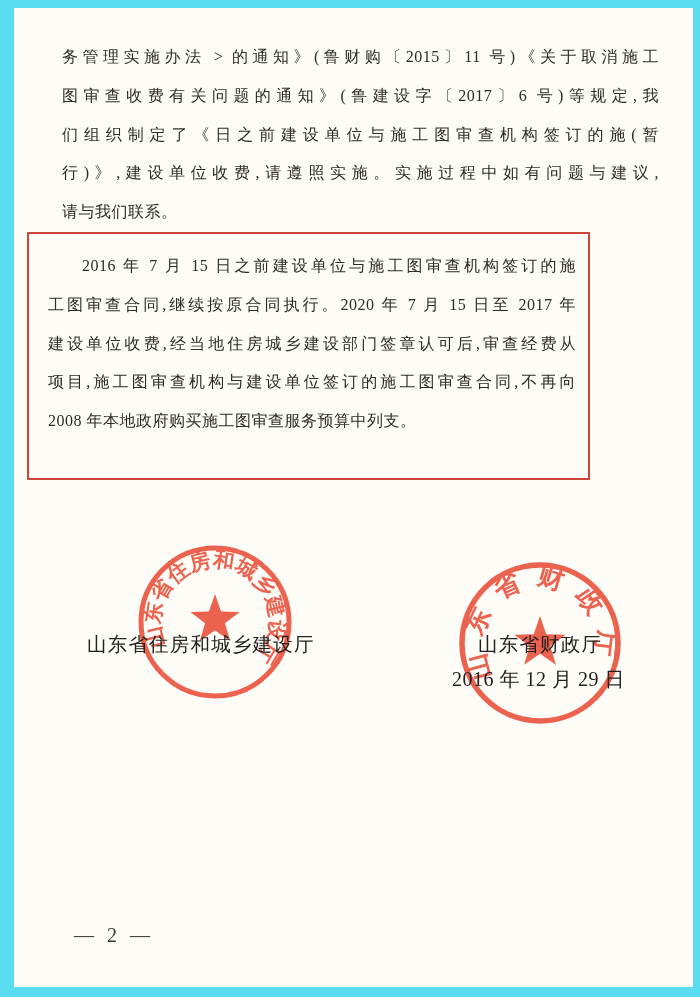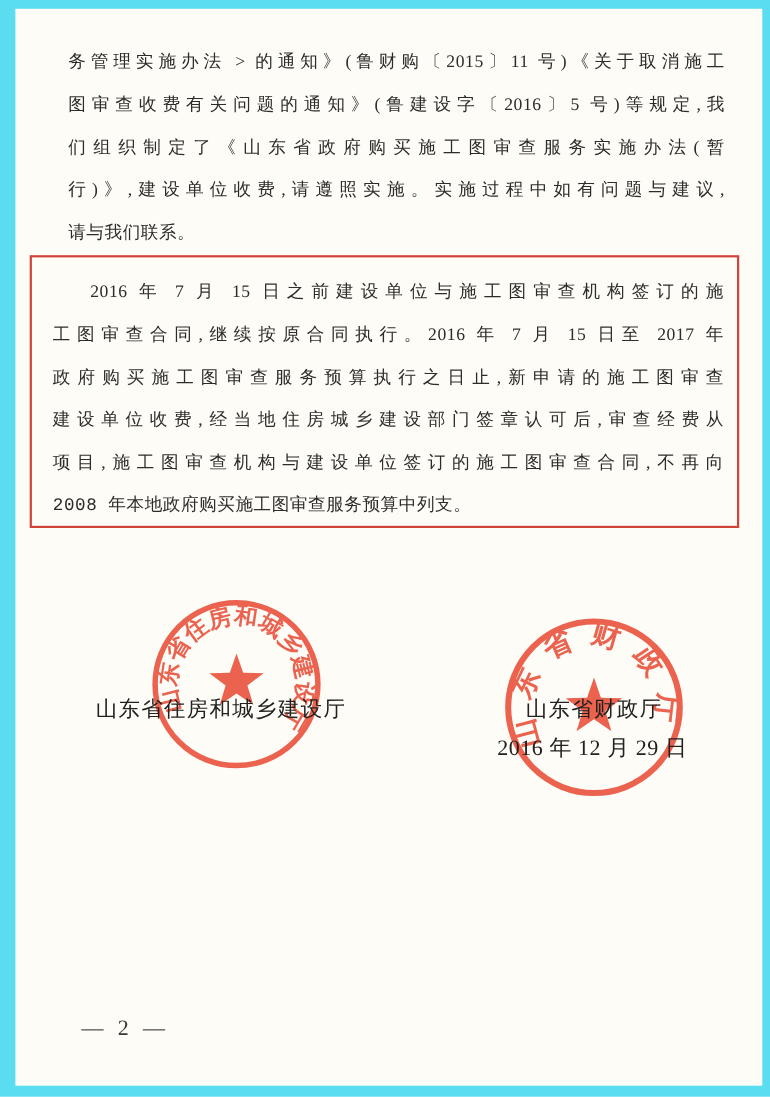--- a/index.html
+++ b/index.html
@@ -28,27 +28,26 @@
     letter-spacing:0.5px;
     text-align:justify;
     text-align-last:justify;
     text-justify:inter-character;
     white-space:nowrap;
     overflow:visible;
   }
   .doc-line.last {
     text-align:left;
     text-align-last:left;
-    font-family:Liberation Mono, monospace;
   }
   
   .highlight-box {
     position:absolute;
     left:27px; top:232px;
-    width:645px; height:248px;
+    width:563px; height:248px;
     border:2px solid #cf4339;
   }
   .highlight-inner {
     position:absolute;
     left:19px; top:13px; right:12px;
   }
   .highlight-inner .doc-line.first { text-indent:34px; }
   
   .stamp { position:absolute; opacity:0.84; }
   .stamp-left  { left:130px; top:537px; }
@@ -73,31 +72,30 @@
     color:#3a3836;
   }
 </style>
 </head>
 <body>
 
 <div class="paper"></div>
 
 <div class="textcol">
   <div class="doc-line">务管理实施办法 &gt; 的通知》(鲁财购〔2015〕11 号)《关于取消施工</div>
-  <div class="doc-line">图审查收费有关问题的通知》(鲁建设字〔2016〕5 号)等规定,我</div>
-  <div class="doc-line">们组织制定了《山东省政府购买施工图审查服务实施办法(暂</div>
+  <div class="doc-line">图审查收费有关问题的通知》(鲁建设字〔2017〕6 号)等规定,我</div>
+  <div class="doc-line">们组织制定了《日之前建设单位与施工图审查机构签订的施(暂</div>
   <div class="doc-line">行)》,建设单位收费,请遵照实施。实施过程中如有问题与建议,</div>
   <div class="doc-line last">请与我们联系。</div>
 </div>
 
 <div class="highlight-box">
   <div class="highlight-inner">
     <div class="doc-line first">2016 年 7 月 15 日之前建设单位与施工图审查机构签订的施</div>
-    <div class="doc-line">工图审查合同,继续按原合同执行。2016 年 7 月 15 日至 2017 年</div>
-    <div class="doc-line">政府购买施工图审查服务预算执行之日止,新申请的施工图审查</div>
+    <div class="doc-line">工图审查合同,继续按原合同执行。2020 年 7 月 15 日至 2017 年</div>
     <div class="doc-line">建设单位收费,经当地住房城乡建设部门签章认可后,审查经费从</div>
     <div class="doc-line">项目,施工图审查机构与建设单位签订的施工图审查合同,不再向</div>
     <div class="doc-line last">2008 年本地政府购买施工图审查服务预算中列支。</div>
   </div>
 </div>
 
 <svg class="stamp stamp-left" width="170" height="170" viewBox="0 0 170 170">
   <circle cx="85" cy="85" r="74" fill="none" stroke="#e8462f" stroke-width="5"></circle>
   <polygon fill="#e8462f" points="85,57 91.1,74.6 109.7,75 94.9,86.2 100.3,104 85,93.4 69.7,104 75.1,86.2 60.3,75 78.9,74.6"></polygon>
   <path id="leftArc" transform="rotate(-25 85 85)" fill="none" d="M 30,85 A 55,55 0 1 1 140,85 A 55,55 0 1 1 30,85"></path>

